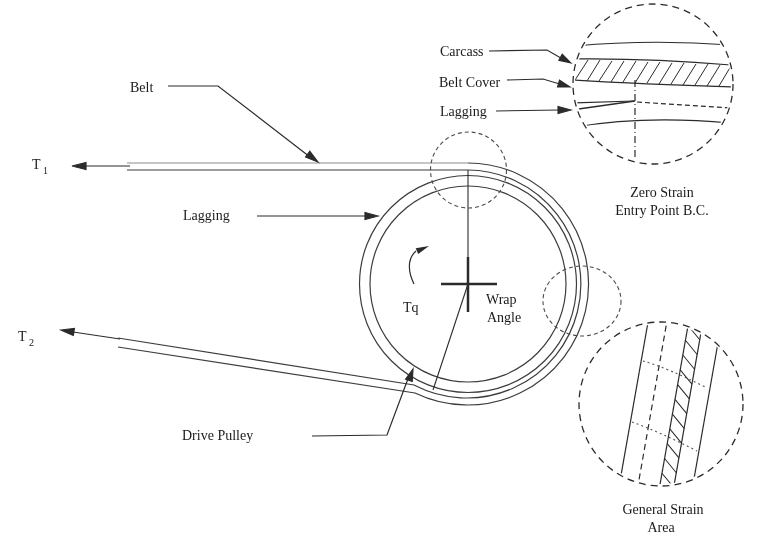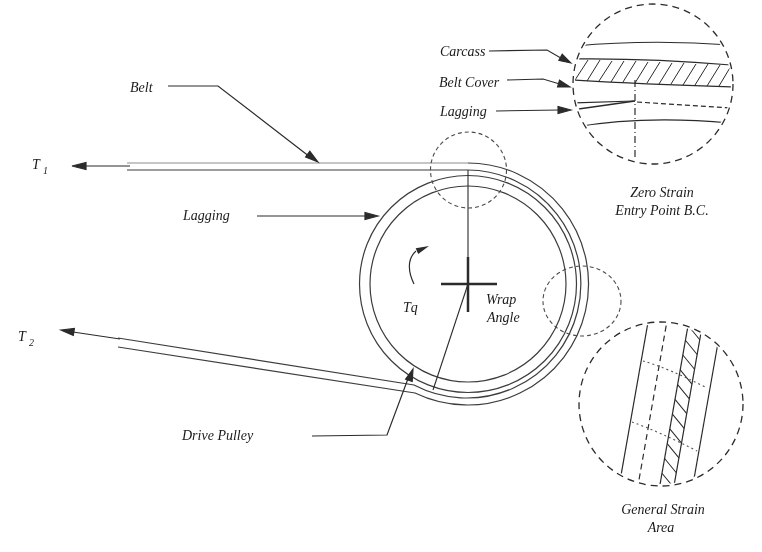--- a/index.html
+++ b/index.html
@@ -1,17 +1,17 @@
 <!DOCTYPE html>
 <html><head>
 <meta charset="utf-8">
 <style>
   html,body{margin:0;padding:0;background:#ffffff;}
   #canvas{position:relative;width:762px;height:552px;background:#ffffff;overflow:hidden;
-          font-family:"Liberation Serif", serif;font-style:italic;}
+          font-family:"Liberation Serif", serif;}
   svg{display:block;}
   text{fill:#1a1a1a;font-family:"Liberation Serif", serif;font-size:14px;}
   .cap{font-size:14px;}
   .sub{font-size:10px;}
 </style>
 </head>
 <body>
 
 <div id="canvas">
 <svg width="762" height="552" viewBox="0 0 762 552">

